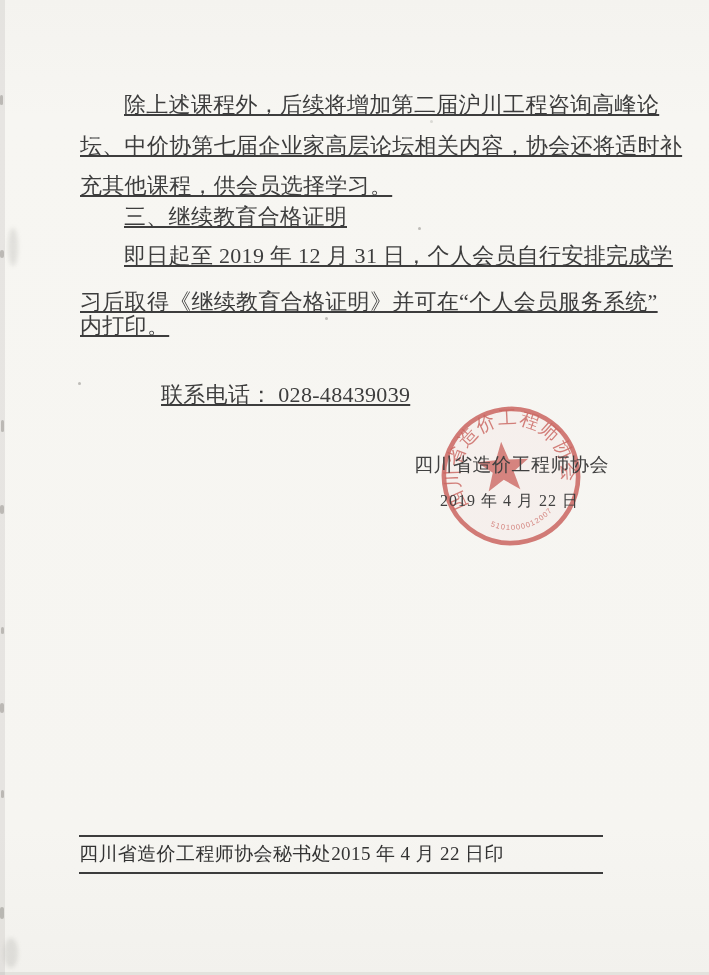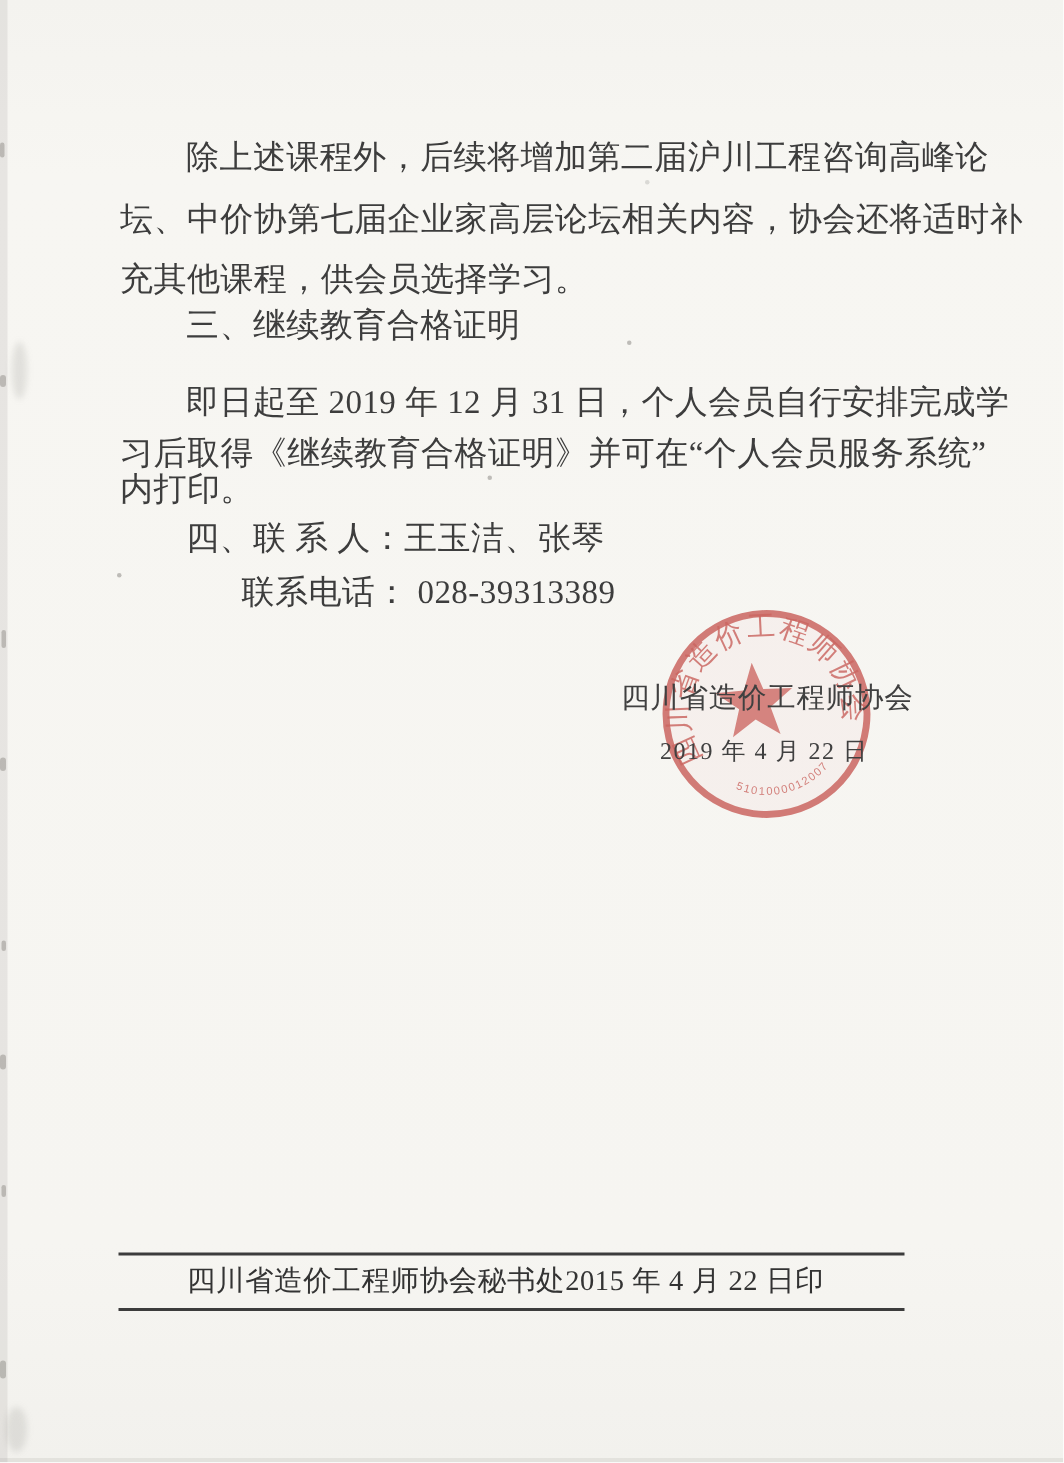--- a/index.html
+++ b/index.html
@@ -34,20 +34,21 @@
   }
 
   
   .tline {
     position: absolute;
     font-size: 22px;
     line-height: 26px;
     letter-spacing: 0.3px;
     color: #3d3d3d;
     white-space: nowrap;
+    text-decoration: underline;
   }
 
   
   .sig-org {
     position: absolute; left: 414px; top: 452px;
     font-size: 19px; letter-spacing: 0.5px; color: #404040;
     white-space: nowrap; z-index: 3;
   }
   .sig-date {
     position: absolute; left: 440px; top: 491px;
@@ -64,21 +65,21 @@
     opacity: 0.88;
   }
 
   
   .footer {
     position: absolute; left: 79px; top: 835px; width: 524px;
     color: #333;
   }
   .footer .rule { height: 2px; background: #3c3c3c; }
   .footer .row {
-    display: flex; justify-content: center; align-items: center;
+    display: flex; justify-content: flex-start; align-items: center;
     padding: 4px 0 5px 0;
     font-size: 19px; letter-spacing: 0.4px; white-space: nowrap;
   }
   .footer .row .right { padding-right: 8px; }
 </style>
 </head>
 <body>
 
 <div class="page">
 
@@ -96,25 +97,24 @@
   <div class="smudge" style="left:4px;top:938px;width:14px;height:30px;"></div>
   <div class="speck" style="left:325px;top:317px;"></div>
   <div class="speck" style="left:418px;top:227px;"></div>
   <div class="speck" style="left:78px;top:382px;"></div>
   <div class="speck" style="left:430px;top:120px;opacity:.5;"></div>
 
   <div class="tline" style="left:124px;top:92px;">除上述课程外，后续将增加第二届沪川工程咨询高峰论</div>
   <div class="tline" style="left:80px;top:133px;text-align:center;">坛、中价协第七届企业家高层论坛相关内容，协会还将适时补</div>
   <div class="tline" style="left:80px;top:173px;">充其他课程，供会员选择学习。</div>
   <div class="tline" style="left:124px;top:204px;">三、继续教育合格证明</div>
-  <div class="tline" style="left:124px;top:255px;">即日起至 2019 年 12 月 31 日，个人会员自行安排完成学</div>
+  <div class="tline" style="left:124px;top:243px;">即日起至 2019 年 12 月 31 日，个人会员自行安排完成学</div>
   <div class="tline" style="left:80px;top:276px;margin-top:13px;">习后取得《继续教育合格证明》并可在“个人会员服务系统”</div>
   <div class="tline" style="left:80px;top:313px;">内打印。</div>
-  <div class="tline" style="left:124px;top:346px;">四、联 系 人：王玉洁、张琴</div>
-  <div class="tline" style="left:161px;top:382px;">联系电话：  028-39313389</div>
+  <div class="tline" style="left:161px;top:382px;">联系电话：  028-48439039</div>
 
   <svg class="seal" viewBox="0 0 170 170" aria-hidden="true">
     <defs>
       <path id="sealArcTop" d="M 36.8 104.5 A 52 52 0 1 1 133.2 104.5" fill="none"></path>
       <path id="sealArcBottom" d="M 52.5 128.1 A 54 54 0 0 0 117.5 128.1" fill="none"></path>
     </defs>
     <circle cx="85" cy="85" r="67" fill="rgba(210,100,95,0.05)" stroke-width="4.6" opacity="0.85" stroke="#c5524d"></circle>
     <polygon points="79,49 85.5,67.1 104.7,67.7 89.5,79.4 94.9,97.8 79,87 63.1,97.8 68.5,79.4 53.3,67.7 72.5,67.1" transform="rotate(10 79 76)" opacity="0.78" fill="#c5524d"></polygon>
     <text font-size="19" letter-spacing="1.2" opacity="0.82" font-family="Liberation Serif, DejaVu Serif, serif" fill="#c5524d">
       <textPath href="#sealArcTop" startOffset="50%" text-anchor="middle">四川省造价工程师协会</textPath>

